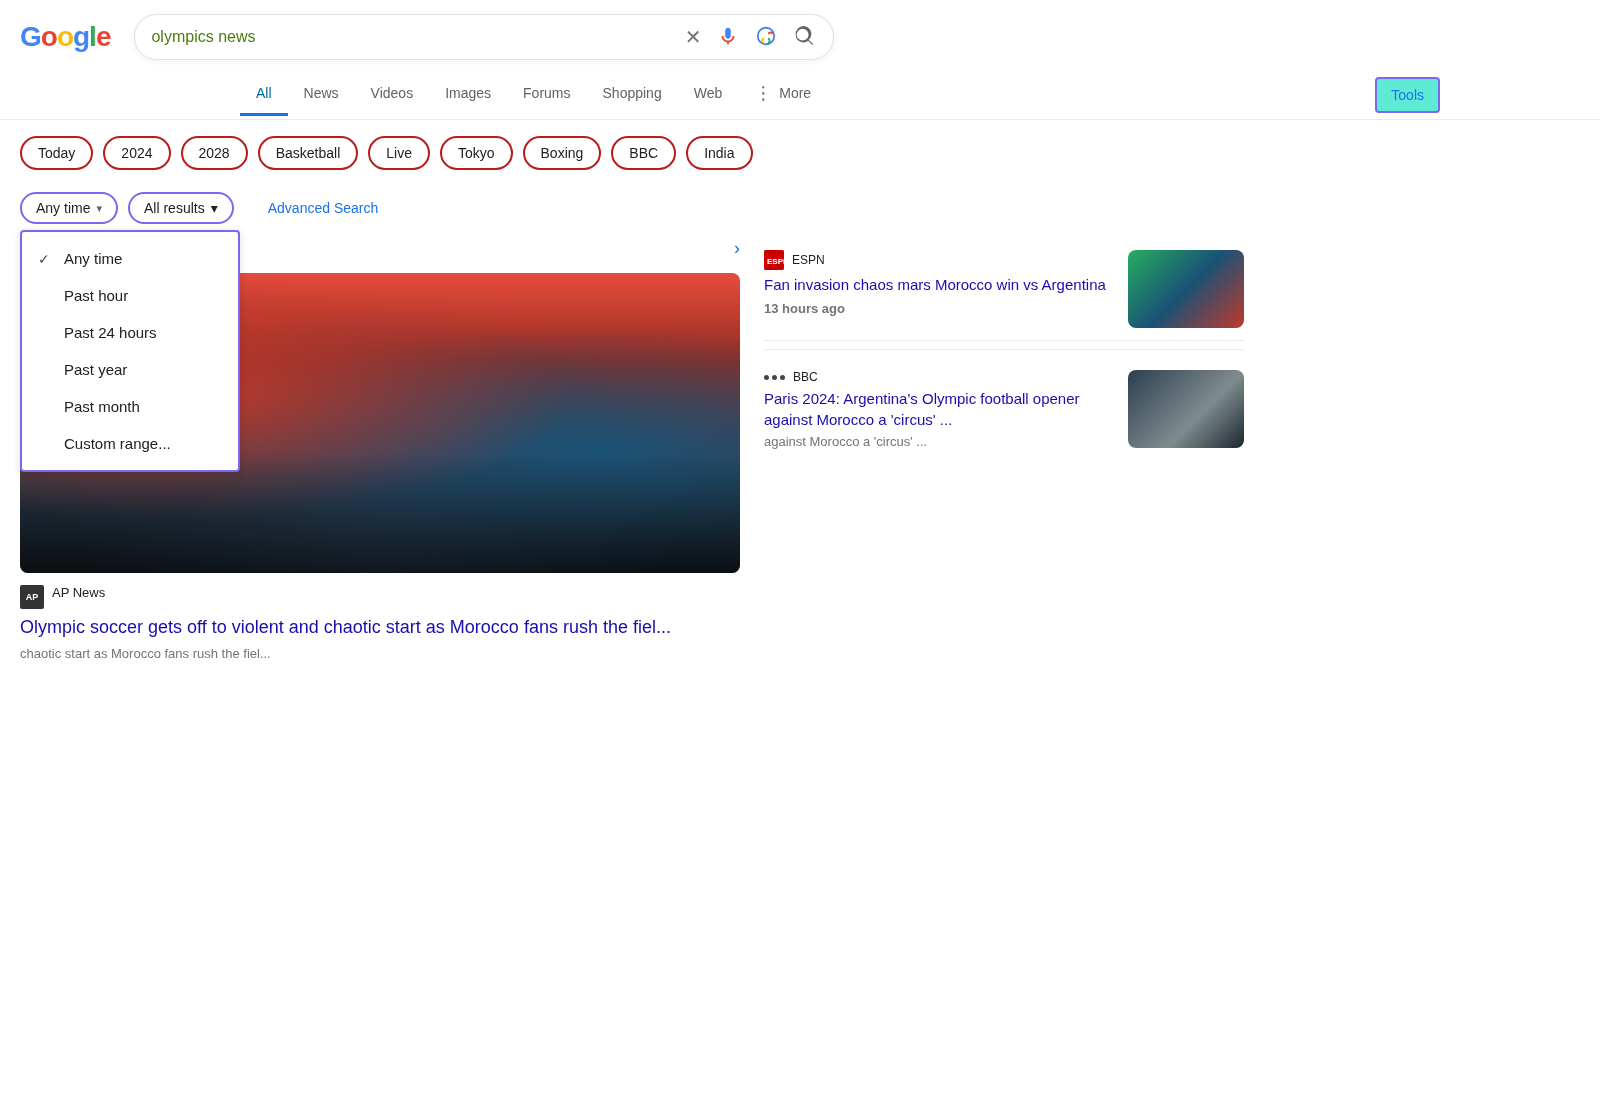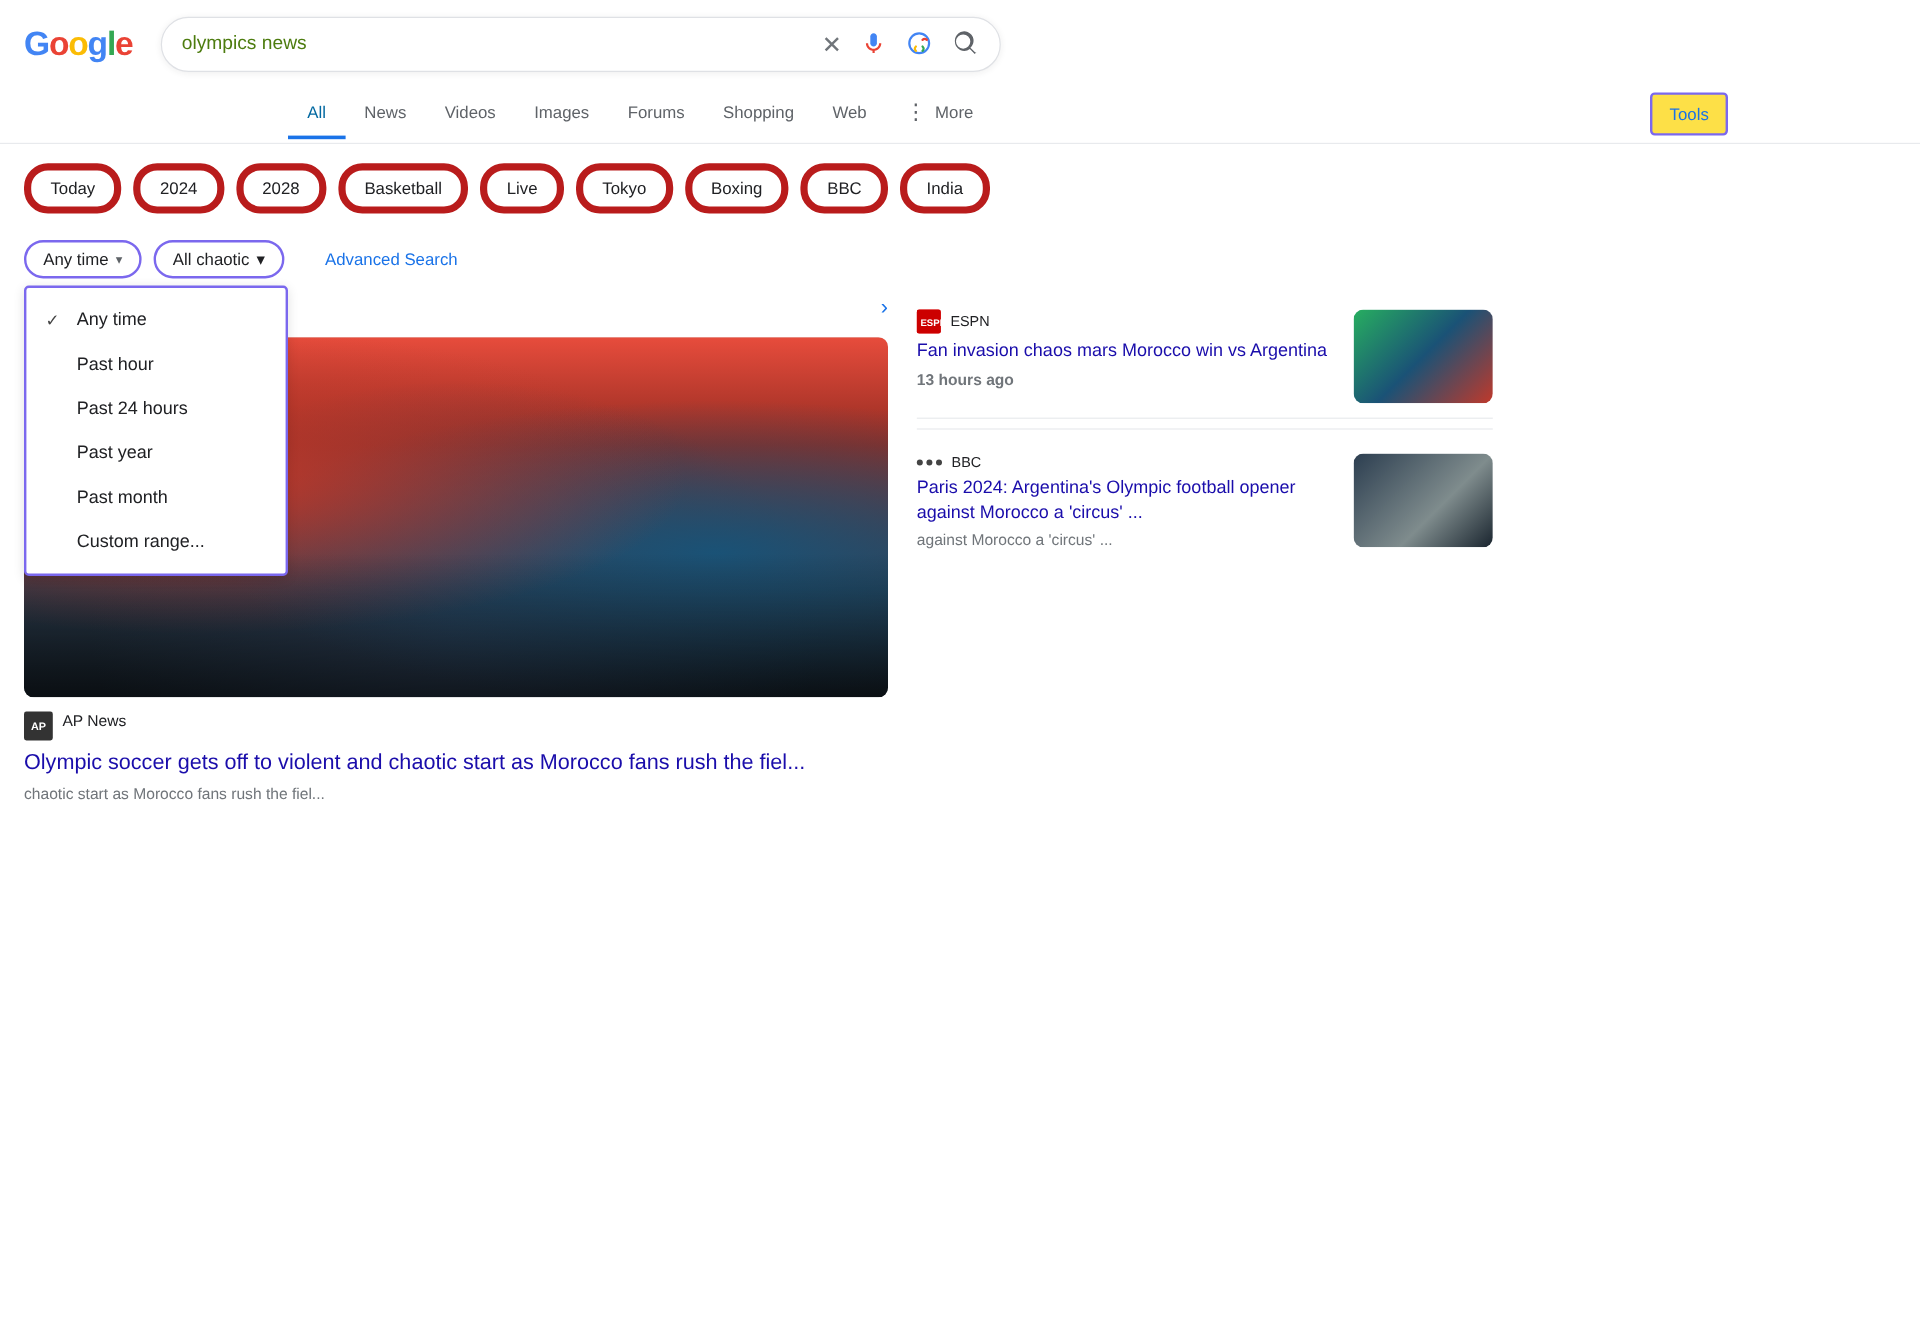--- a/index.html
+++ b/index.html
@@ -96,36 +96,36 @@
       text-align: center;
     }
     .tools-btn {
       margin-left: auto;
       padding: 8px 14px;
       font-size: 14px;
       color: #1a73e8;
       border: 2px solid #7b68ee;
       border-radius: 4px;
       cursor: pointer;
-      background: #fde047;
+      background: #5eead4;
       font-weight: 500;
     }
     .more-dots { letter-spacing: 1px; font-size: 18px; color: #5f6368; }
 
     
     .chips-row {
       display: flex;
       gap: 10px;
       padding: 16px 20px;
       overflow-x: auto;
       scrollbar-width: none;
     }
     .chips-row::-webkit-scrollbar { display: none; }
     .chip {
-      border: 6px solid #b91c1c;
+      border: 2px solid #b91c1c;
       border-radius: 20px;
       padding: 7px 16px;
       font-size: 14px;
       color: #202124;
       cursor: pointer;
       white-space: nowrap;
       background: #fff;
     }
 
     
@@ -459,21 +459,21 @@
   <button class="chip">BBC</button>
   <button class="chip">India</button>
 </div>
 
 <div class="filter-row">
   <div class="filter-dropdown">
     <span>Any time</span>
     <span class="arrow">▾</span>
   </div>
   <div class="filter-dropdown2">
-    <span>All chaotic</span>
+    <span>All results</span>
     <span class="arrow">▾</span>
   </div>
   <a class="advanced-search-link">Advanced Search</a>
 
   <div class="dropdown-menu">
     <div class="dropdown-item">
       <span class="check">✓</span>
       <span>Any time</span>
     </div>
     <div class="dropdown-item">

